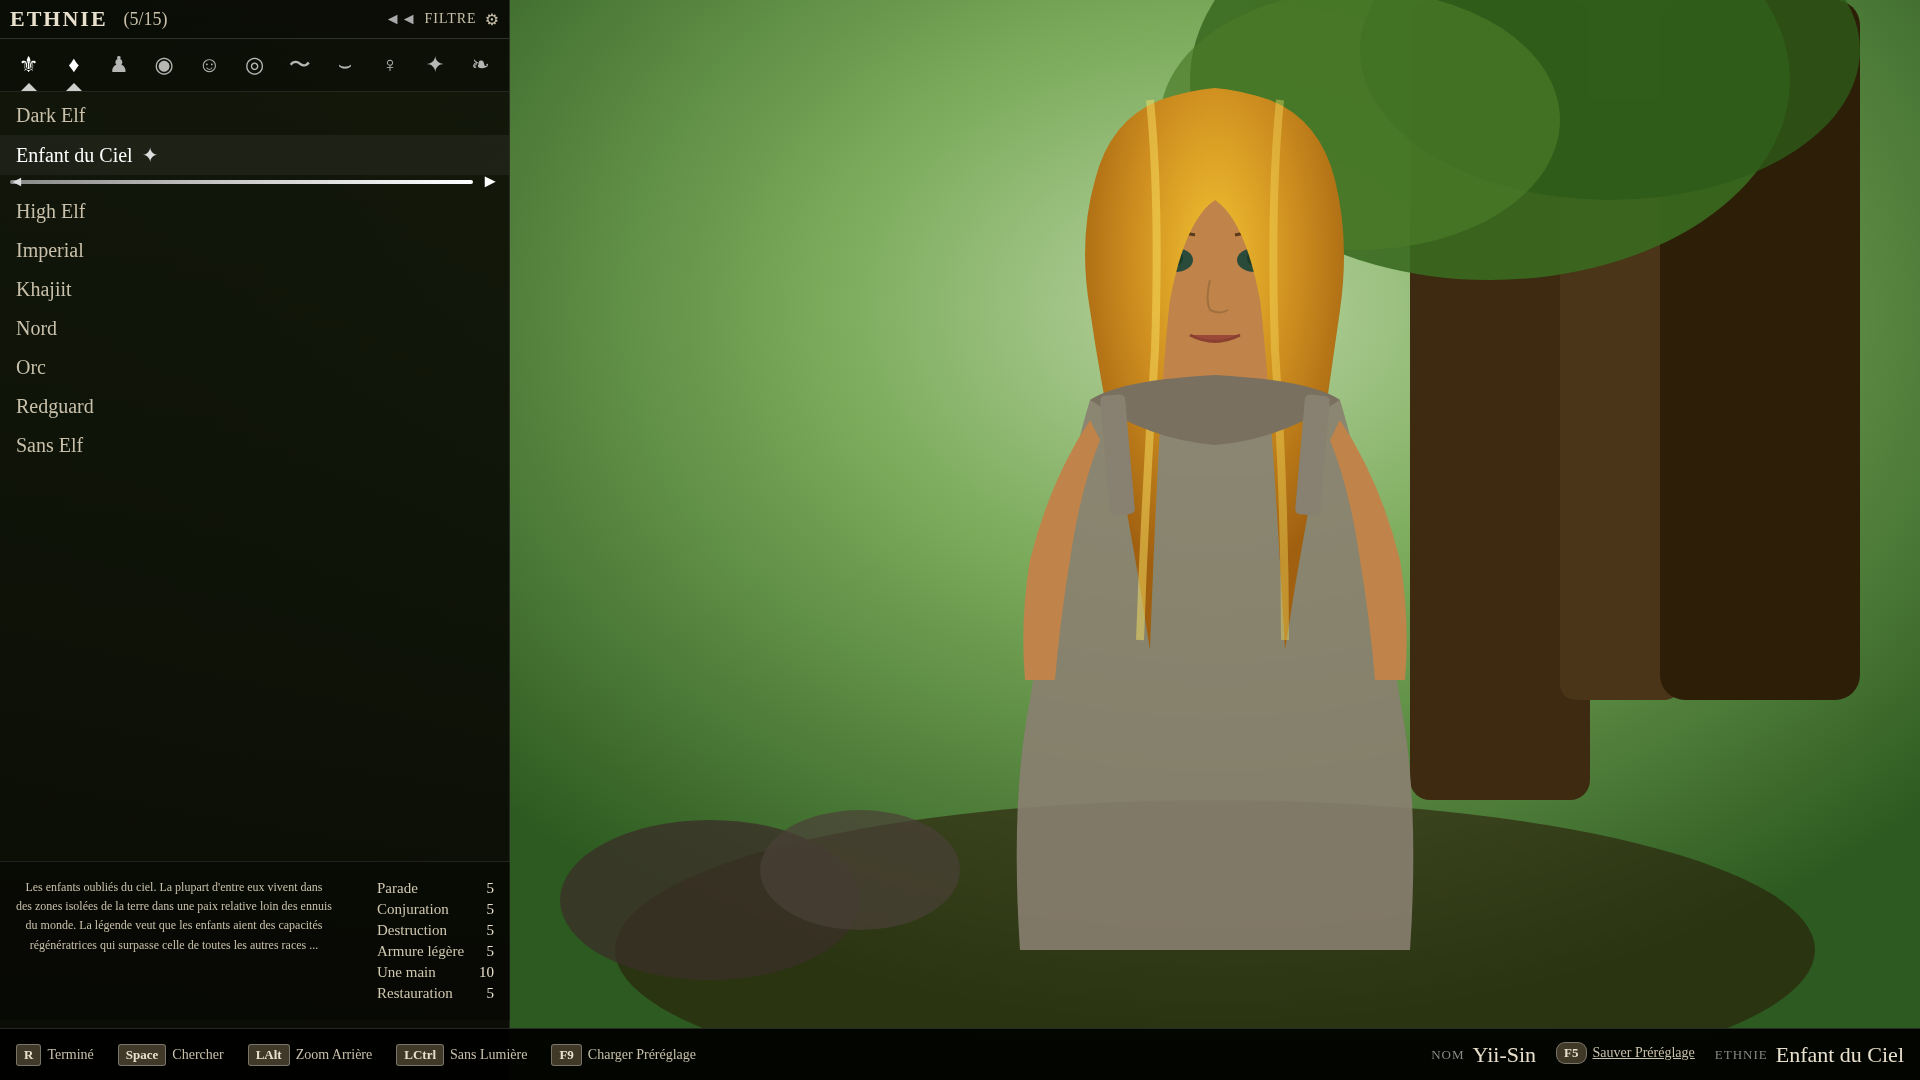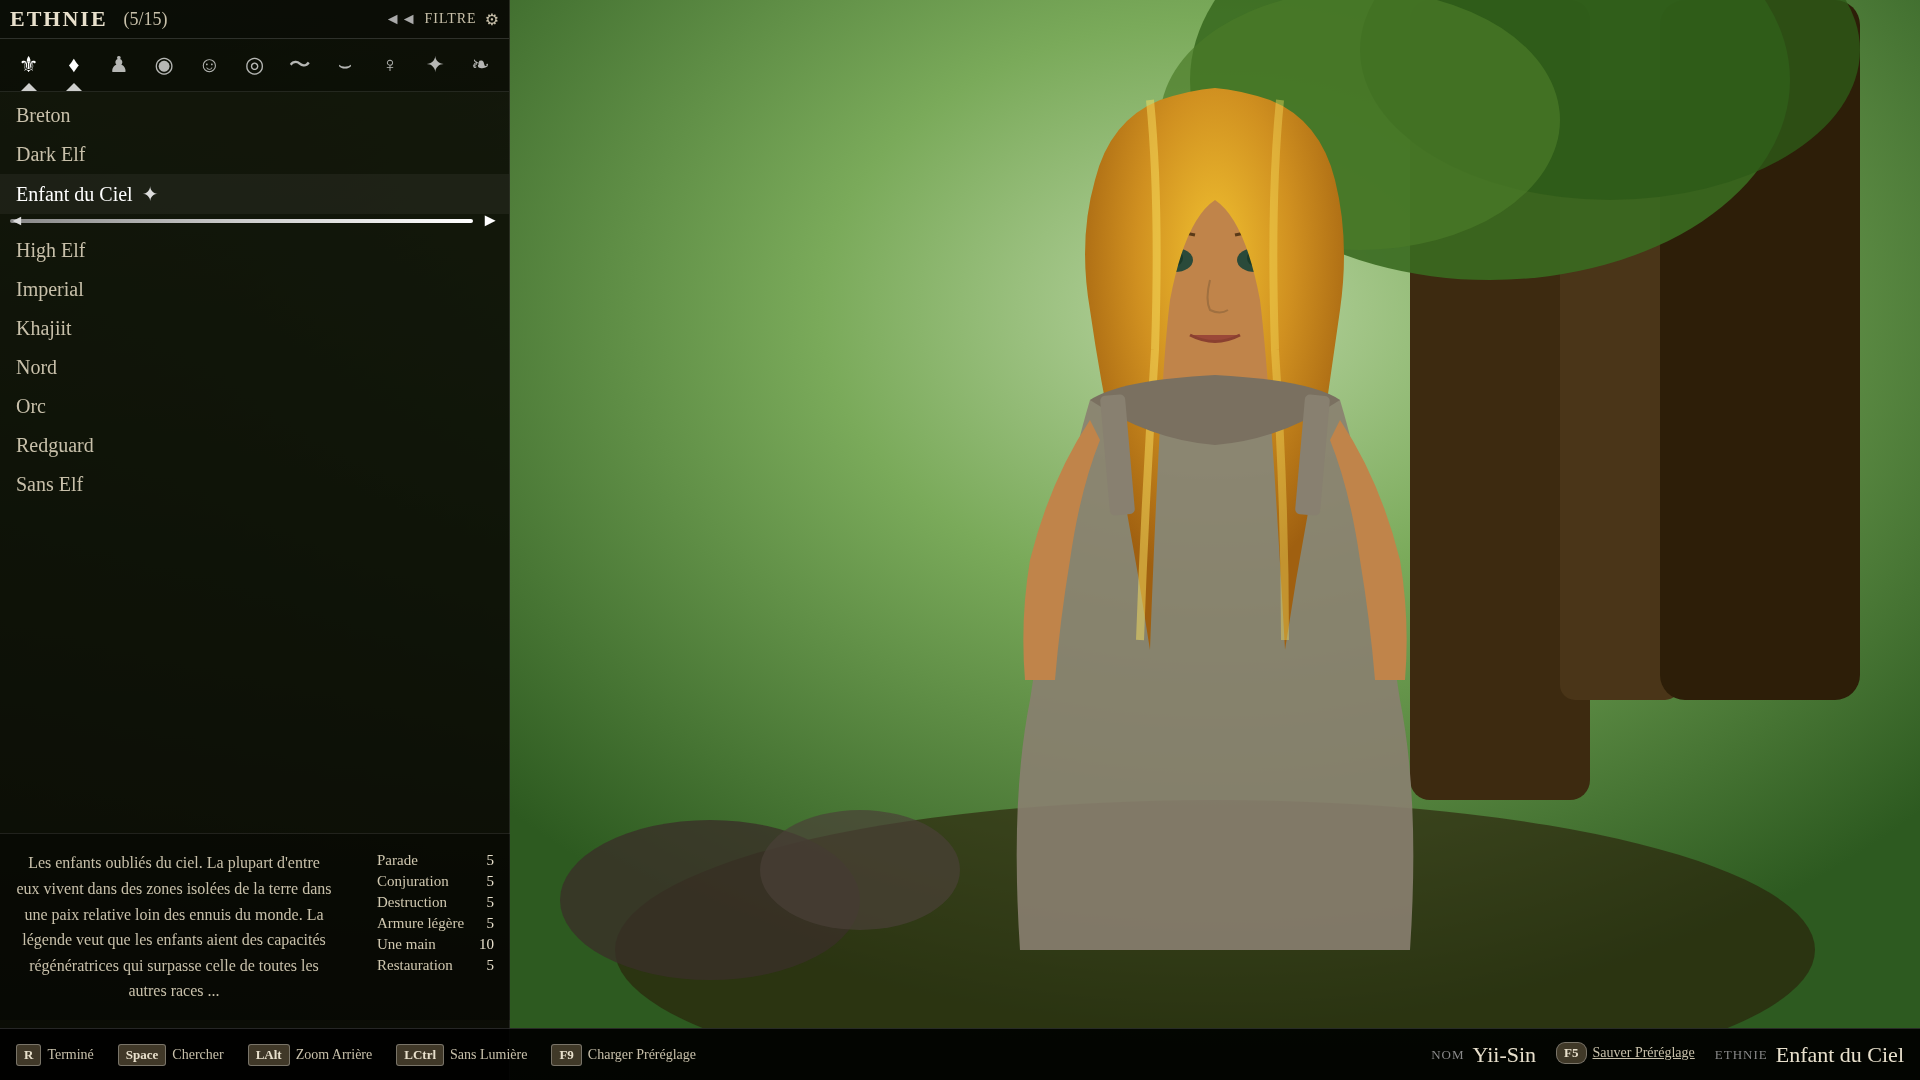--- a/index.html
+++ b/index.html
@@ -189,21 +189,21 @@
       padding: 16px;
       border-top: 1px solid rgba(255,255,255,0.1);
       background: rgba(0,0,0,0.3);
       display: flex;
       gap: 12px;
     }
 
     #description-text {
       flex: 1;
       color: #c8c0aa;
-      font-size: 16px;
+      font-size: 12px;
       line-height: 1.6;
       text-align: center;
     }
 
     #skills-list {
       min-width: 150px;
     }
 
     .skill-row {
       display: flex;
@@ -437,21 +437,20 @@
       </div>
     <div class="icon-tab">
         <span>✦</span>
       </div>
     <div class="icon-tab">
         <span>❧</span>
       </div>
   </div>
 
   <div id="race-list">
-    <div class="race-item">Breton</div>
     <div class="race-item">Dark Elf</div>
     <div class="race-item selected">
       Enfant du Ciel
       <span class="cursor-icon">✦</span>
       
     </div>
 
     <div id="slider-container">
       <div id="slider-bar">
         <span id="slider-cursor">◄</span>

